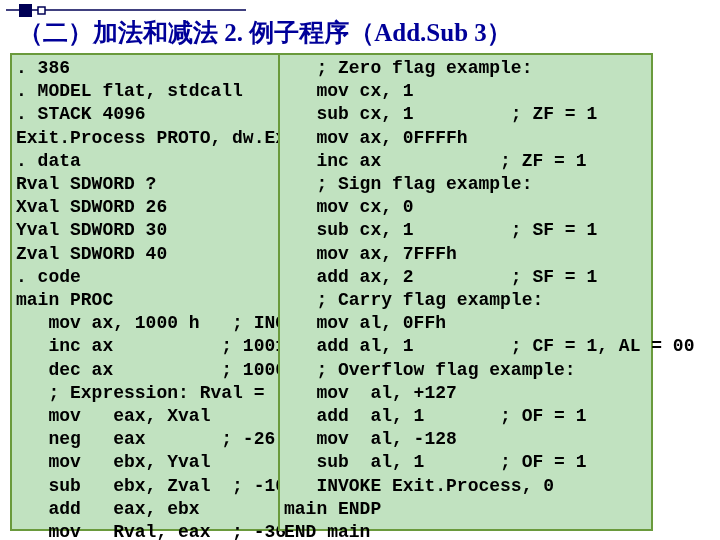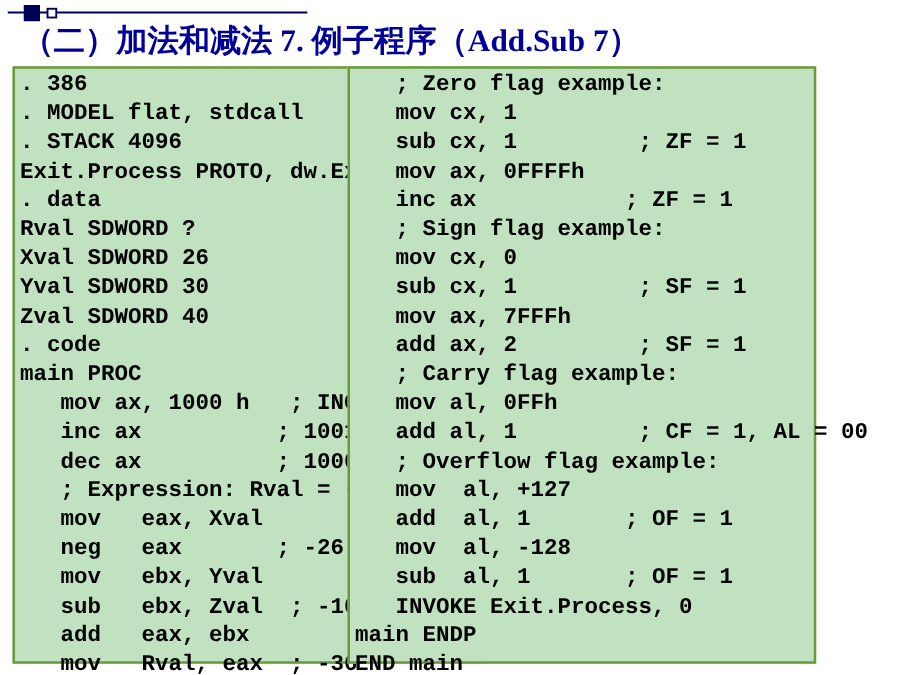--- a/index.html
+++ b/index.html
@@ -70,21 +70,21 @@
 <div class="slide">
 
   <div class="deco">
     <svg width="240" height="18">
       <line x1="0" y1="8" x2="240" y2="8" stroke="#000055" stroke-width="1.5"></line>
       <rect x="13" y="2" width="13" height="13" fill="#000055"></rect>
       <rect x="32" y="5" width="7" height="7" fill="#fff" stroke="#000055" stroke-width="1.5"></rect>
     </svg>
   </div>
 
-  <div class="title">（二）加法和减法    7. 例子程序（Add.Sub 7）</div>
+  <div class="title">（二）加法和减法    2. 例子程序（Add.Sub 3）</div>
 
   <div class="code-area">
     <div class="code-box box-left">. 386
 . MODEL flat, stdcall
 . STACK 4096
 Exit.Process PROTO, dw.Exit.C
 . data
 Rval SDWORD ?
 Xval SDWORD 26
 Yval SDWORD 30

